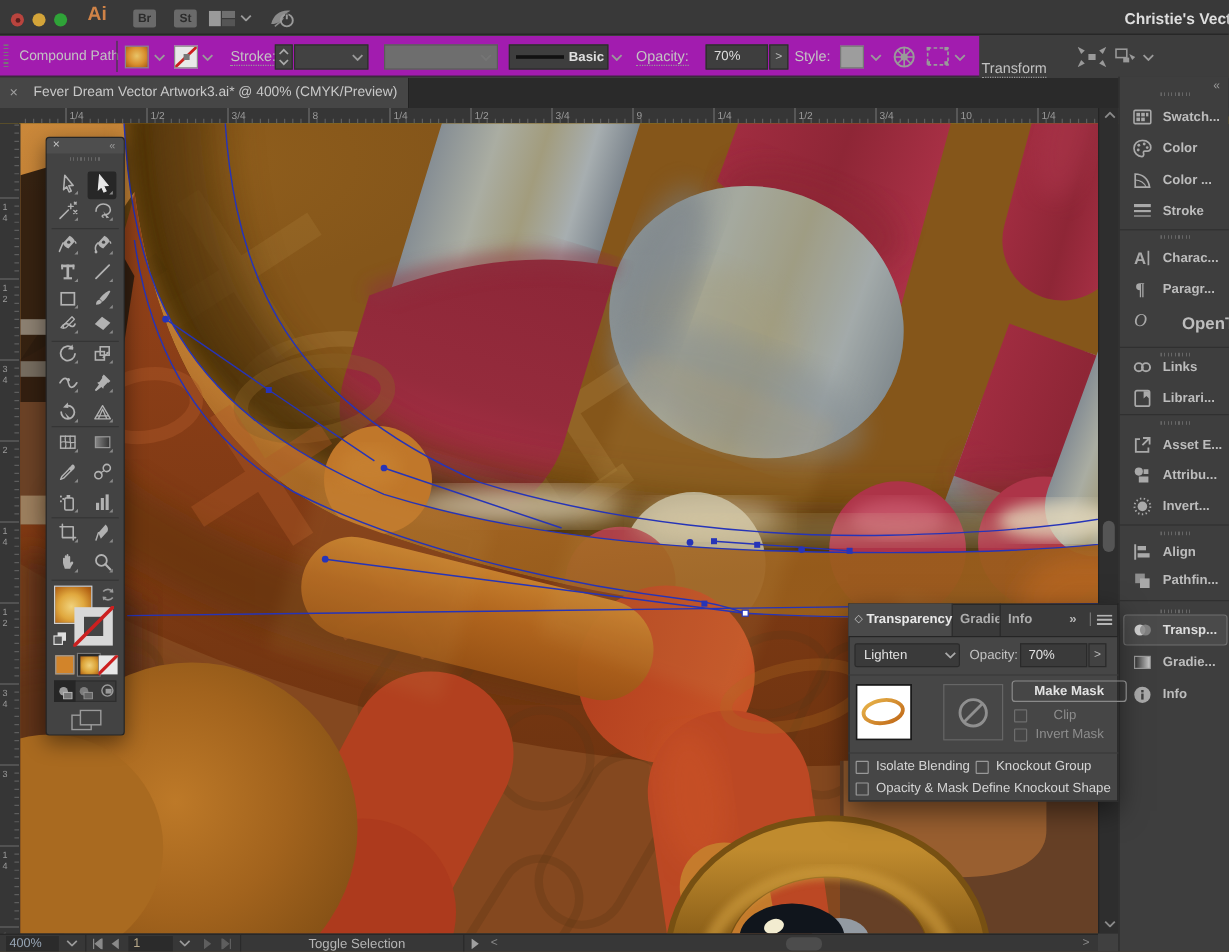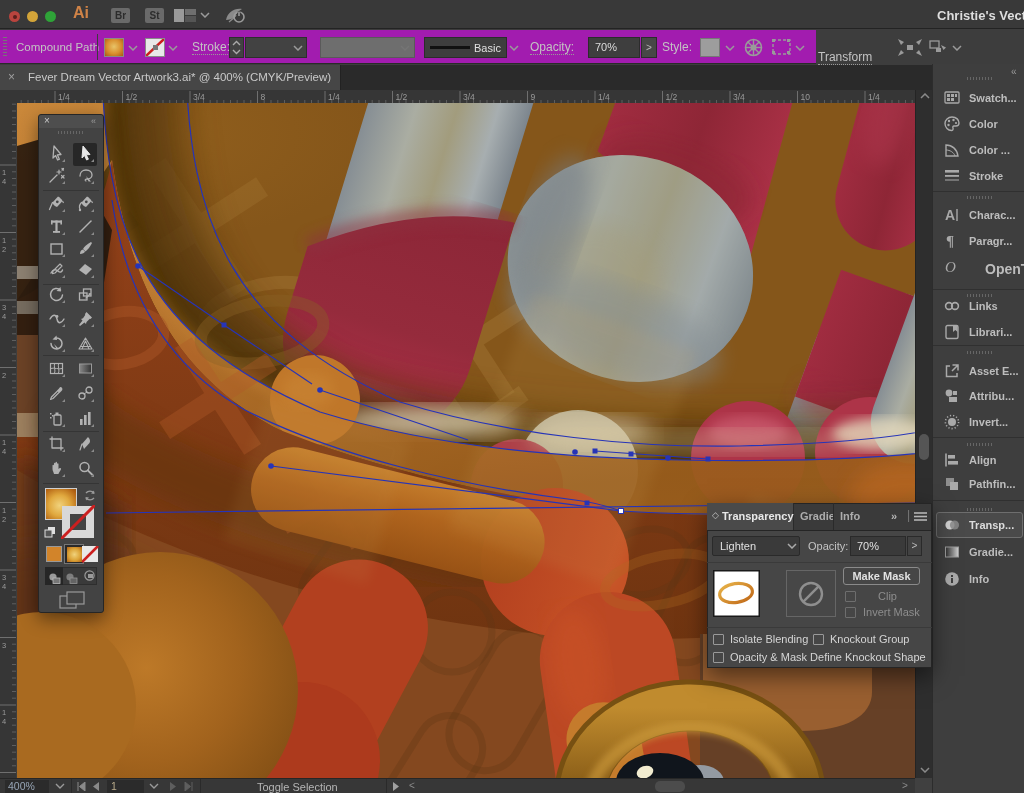--- a/index.html
+++ b/index.html
@@ -66,21 +66,21 @@
     <div class="abs" style="left:245px;top:7px;width:62px;height:21px;background:#424242;border:1px solid #2e2e2e;"></div>
     <svg class="abs" style="left:293px;top:15px;" width="10" height="6">
         <path d="M1 1 L5 5 L9 1" stroke="#9a9a9a" stroke-width="1.5" fill="none"></path>
       </svg>
     <div class="abs" style="left:320px;top:7px;width:95px;height:21px;background:#6e6e6e;border:1px solid #5a5a5a;"></div>
     <svg class="abs" style="left:400px;top:15px;" width="10" height="6">
         <path d="M1 1 L5 5 L9 1" stroke="#757575" stroke-width="1.5" fill="none"></path>
       </svg>
     <div class="abs" style="left:424px;top:7px;width:83px;height:21px;background:#3e3e3e;border:1px solid #2c2c2c;">
       <div class="abs" style="left:5px;top:8px;width:40px;height:3px;background:#111;"></div>
-      <div class="abs" style="left:49px;top:4px;color:#e0e0e0;font-size:11px;font-weight:normal;">Basic</div>
+      <div class="abs" style="left:49px;top:4px;color:#e0e0e0;font-size:11px;font-weight:bold;">Basic</div>
     </div>
     <svg class="abs" style="left:509px;top:15px;" width="10" height="6">
         <path d="M1 1 L5 5 L9 1" stroke="#9a9a9a" stroke-width="1.5" fill="none"></path>
       </svg>
     <div class="abs lbl" style="left:530px;top:10px;border-bottom:1px dotted #9a9a9a;">Opacity:</div>
     <div class="abs" style="left:588px;top:7px;width:52px;height:21px;background:#3e3e3e;border:1px solid #2c2c2c;color:#dcdcdc;font-size:11px;line-height:19px;padding-left:6px;">70%</div>
     <div class="abs" style="left:641px;top:7px;width:16px;height:21px;background:#474747;border:1px solid #2c2c2c;color:#bbb;font-size:10px;text-align:center;line-height:19px;">&gt;</div>
     <div class="abs lbl" style="left:662px;top:10px;">Style:</div>
     <div class="abs" style="left:700px;top:8px;width:20px;height:19px;background:#9d9d9d;border:1px solid #777;"></div>
     <svg class="abs" style="left:725px;top:15px;" width="10" height="6">
@@ -1125,21 +1125,21 @@
         </defs>
         <g transform="rotate(-8 23 23)">
           <ellipse cx="23" cy="23" rx="16.5" ry="9.5" fill="none" stroke="url(#tring)" stroke-width="3.2"></ellipse>
         </g>
       </svg>
       <div class="abs" style="left:79px;top:67px;width:50px;height:47px;background:#474747;border:1px solid #666;"></div>
       <svg class="abs" style="left:91px;top:78px;" width="26" height="26" viewBox="0 0 26 26">
         <circle cx="13" cy="13" r="11" fill="none" stroke="#8f8f8f" stroke-width="2.4"></circle>
         <line x1="5.2" y1="20.8" x2="20.8" y2="5.2" stroke="#8f8f8f" stroke-width="2.4"></line>
       </svg>
-      <div class="abs" style="left:136px;top:64px;width:77px;height:18px;border:1px solid #8a8a8a;border-radius:3px;color:#e2e2e2;font-size:11px;font-weight:bold;text-align:center;line-height:16px;">Make Mask</div>
+      <div class="abs" style="left:136px;top:64px;width:96px;height:18px;border:1px solid #8a8a8a;border-radius:3px;color:#e2e2e2;font-size:11px;font-weight:bold;text-align:center;line-height:16px;">Make Mask</div>
       <div class="abs" style="left:138px;top:88px;width:11px;height:11px;border:1.4px solid #6e6e6e;border-radius:1px;"></div>
       <div class="abs" style="left:171px;top:87px;color:#8d8d8d;font-size:11px;">Clip</div>
       <div class="abs" style="left:138px;top:104px;width:11px;height:11px;border:1.4px solid #6e6e6e;border-radius:1px;"></div>
       <div class="abs" style="left:156px;top:103px;color:#8d8d8d;font-size:11px;">Invert Mask</div>
       <div class="abs" style="left:0px;top:124px;width:225px;height:1px;background:#3a3a3a;"></div>
       <div class="abs" style="left:6px;top:131px;width:11px;height:11px;border:1.4px solid #999;border-radius:1px;"></div>
       <div class="abs" style="left:23px;top:130px;color:#d5d5d5;font-size:11px;">Isolate Blending</div>
       <div class="abs" style="left:106px;top:131px;width:11px;height:11px;border:1.4px solid #999;border-radius:1px;"></div>
       <div class="abs" style="left:123px;top:130px;color:#d5d5d5;font-size:11px;">Knockout Group</div>
       <div class="abs" style="left:6px;top:149px;width:11px;height:11px;border:1.4px solid #999;border-radius:1px;"></div>

